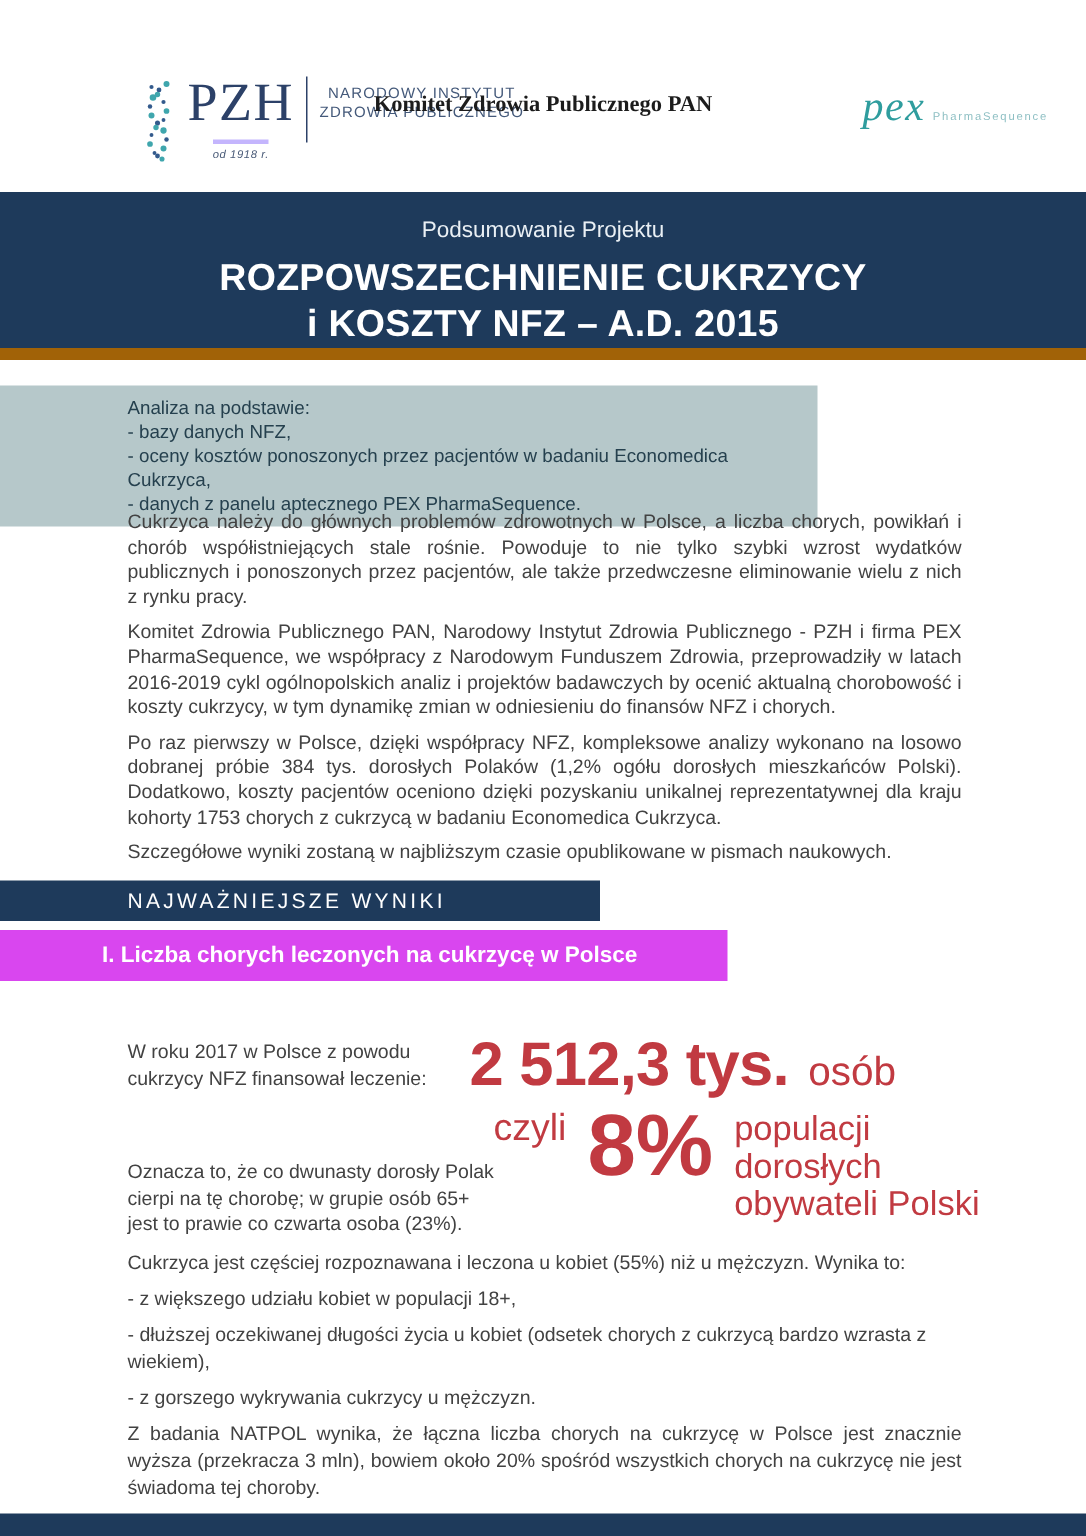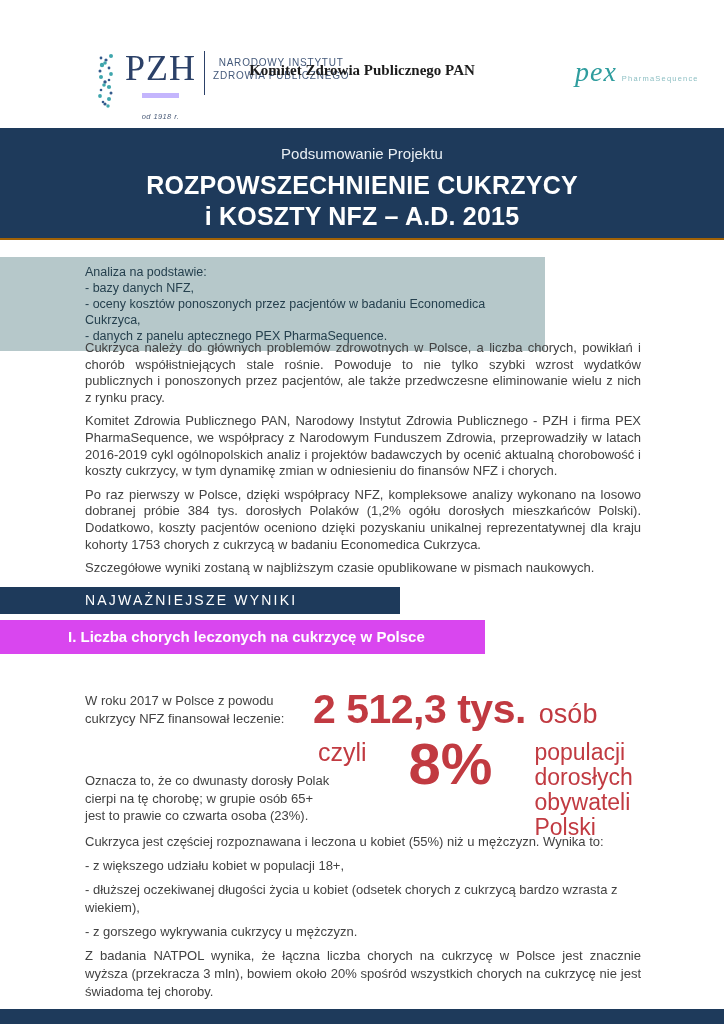--- a/index.html
+++ b/index.html
@@ -7,34 +7,34 @@
     position:relative;width:724px;height:1024px;margin:0 auto;background:#ffffff;
     font-family:"Liberation Sans","DejaVu Sans",sans-serif;overflow:hidden;color:#3e3e3e;
   }
   
   .header{position:absolute;top:0;left:0;width:724px;height:128px;display:flex;align-items:center;}
   .pzh-block{position:absolute;left:96px;top:50px;display:flex;align-items:flex-start;}
   .helix{margin-right:7px;margin-top:2px;}
   .pzh-main{display:flex;flex-direction:column;align-items:center;}
   .pzh-acronym{font-family:"Liberation Serif","DejaVu Serif",serif;font-size:36px;line-height:36px;
     color:#2c4168;letter-spacing:1px;font-weight:400;}
-  .pzh-since{font-size:7.5px;color:#4a5b78;margin-top:7px;border-top:5px solid #c4b5fd;
-    padding-top:14px;font-style:italic;letter-spacing:.4px;}
+  .pzh-since{font-size:7.5px;color:#4a5b78;margin-top:7px;border-top:3px solid #c4b5fd;
+    padding-top:2px;font-style:italic;letter-spacing:.4px;}
   .pzh-divider{width:1px;height:44px;background:#2c4168;margin:1px 8px 0 8px;}
   .pzh-name{display:flex;flex-direction:column;justify-content:center;margin-top:6px;align-items:center;}
   .pzh-name span{font-size:10px;letter-spacing:.8px;color:#44597a;line-height:13px;}
   .committee{position:absolute;left:0;right:0;top:62px;text-align:center;
     font-family:"Liberation Serif","DejaVu Serif",serif;font-weight:700;font-size:15px;color:#1c1c1c;}
   .pex-block{position:absolute;left:575px;top:58px;display:flex;align-items:baseline;}
   .pex-script{font-family:"Liberation Serif","DejaVu Serif",serif;font-style:italic;font-size:28px;
     color:#2f9d9e;line-height:28px;letter-spacing:1px;}
   .pex-name{font-size:7.5px;letter-spacing:1.2px;color:#8dbfc3;margin-left:5px;}
   
   .banner{position:absolute;top:128px;left:0;width:724px;height:112px;background:#1e3a5b;
-    box-sizing:border-box;border-bottom:2px solid #a16207;text-align:center;color:#fff;}
+    box-sizing:border-box;border-bottom:8px solid #a16207;text-align:center;color:#fff;}
   .banner-subtitle{font-size:15px;color:#e9eff4;margin-top:17px;font-weight:400;}
   .banner-title{font-size:25px;font-weight:700;line-height:31px;margin-top:8px;letter-spacing:.2px;}
   
   .analysis-box{position:absolute;top:257px;left:0;width:545px;box-sizing:border-box;
     background:#b6c8ca;padding:7px 12px 7px 85px;color:#25404e;font-size:12.5px;line-height:16px;}
   
   .intro{position:absolute;top:340px;left:85px;width:556px;font-size:13px;line-height:16.6px;
     text-align:justify;color:#424242;}
   .intro p{margin:0 0 7px 0;}
   .intro p.short{text-align:left;margin-bottom:1px;}
@@ -44,21 +44,21 @@
     line-height:27px;font-weight:500;}
   .section1-bar{position:absolute;top:620px;left:0;width:485px;height:34px;background:#d946ef;
     box-sizing:border-box;padding-left:68px;color:#fff;font-size:15px;font-weight:700;line-height:34px;}
   
   .stats{position:absolute;top:686px;left:85px;width:600px;height:152px;}
   .stats-lead{position:absolute;left:0;top:6px;width:215px;font-size:13px;line-height:17.5px;color:#424242;}
   .stats-note{position:absolute;left:0;top:86px;width:248px;font-size:13px;line-height:17.5px;color:#424242;}
   .stats-line1{position:absolute;left:228px;top:0;display:flex;align-items:baseline;color:#c13a41;}
   .stats-number{font-size:41px;font-weight:600;letter-spacing:-.5px;}
   .stats-unit{font-size:27px;margin-left:13px;}
-  .stats-line2{position:absolute;left:233px;top:50px;display:flex;align-items:flex-start;color:#c13a41;gap:28px;}
+  .stats-line2{position:absolute;left:244px;top:50px;display:flex;align-items:flex-start;color:#c13a41;}
   .stats-conj{font-size:25px;margin-top:2px;}
   .stats-percent{font-size:58px;font-weight:700;line-height:56px;margin:0 14px 0 14px;}
   .stats-caption{font-size:23px;line-height:25px;margin-top:4px;}
   
   .body2{position:absolute;top:833px;left:85px;width:556px;font-size:13px;line-height:18px;color:#424242;}
   .body2 .b2-intro{margin:0 0 6px 0;}
   .body2 .bullet{margin:0 0 6px 0;}
   .body2 .final{margin:2px 0 0 0;text-align:justify;}
   
   .footer-bar{position:absolute;top:1009px;left:0;width:724px;height:15px;background:#1e3a5b;}

